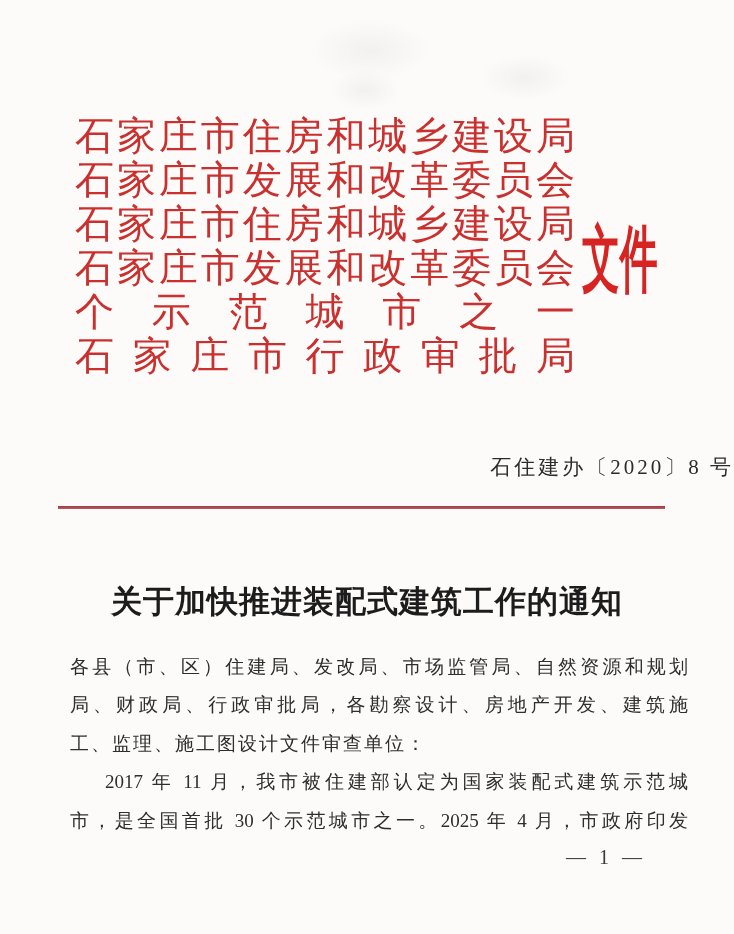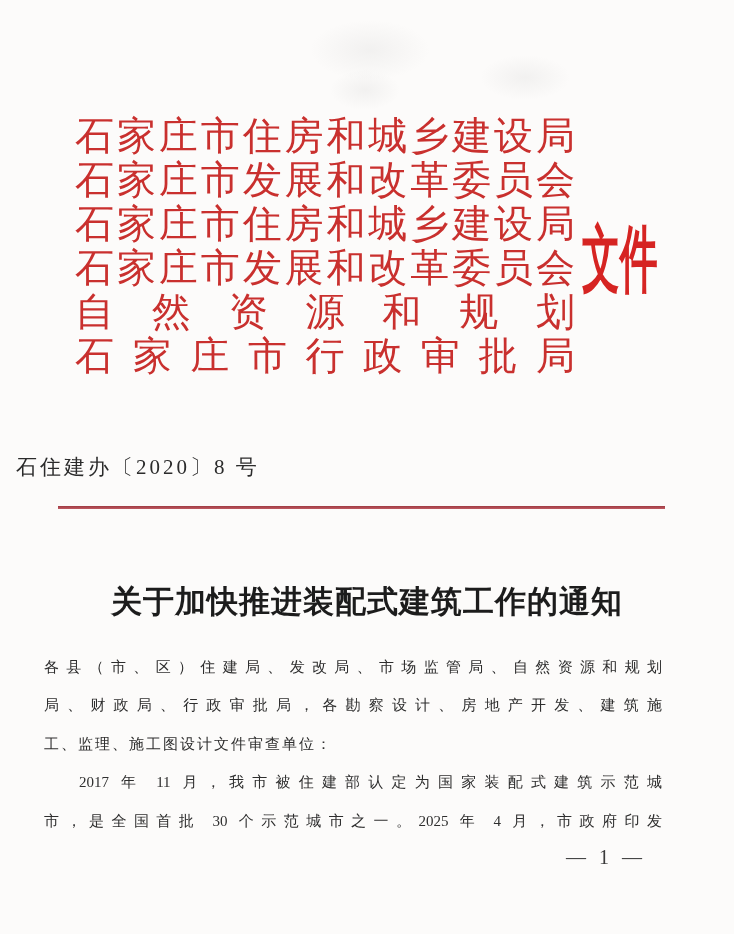--- a/index.html
+++ b/index.html
@@ -56,25 +56,24 @@
     transform-origin: left top;
     white-space: nowrap;
   }
 
   
   .doc-number {
     position: absolute;
     left: 0;
     right: 0;
     top: 453px;
-    text-align: left;
+    text-align: right;
     font-size: 21px;
     letter-spacing: 3px;
     color: #2b2b2b;
-    padding-left: 16px;
   }
 
   
   .red-line {
     position: absolute;
     left: 58px;
     top: 506px;
     width: 607px;
     height: 3px;
     background: linear-gradient(to bottom, #9e3a42, #c05a62);
@@ -90,24 +89,24 @@
     text-align: center;
     font-size: 31px;
     font-weight: bold;
     letter-spacing: 1px;
     color: #1c1c1c;
   }
 
   
   .body-block {
     position: absolute;
-    left: 44px;
+    left: 70px;
     top: 648px;
     width: 618px;
-    font-size: 15px;
+    font-size: 19px;
     color: #2e2e2e;
   }
   .body-line {
     height: 38.4px;
     line-height: 38.4px;
     text-align: justify;
     text-align-last: justify;
     white-space: nowrap;
   }
   .body-line.short {
@@ -136,21 +135,21 @@
 
   <div class="smudge s1"></div>
   <div class="smudge s2"></div>
   <div class="smudge s3"></div>
 
   <div class="agency-block">
     <div class="agency-line">石家庄市住房和城乡建设局</div>
     <div class="agency-line">石家庄市发展和改革委员会</div>
     <div class="agency-line">石家庄市住房和城乡建设局</div>
     <div class="agency-line">石家庄市发展和改革委员会</div>
-    <div class="agency-line">自然资源和规划</div>
+    <div class="agency-line">个示范城市之一</div>
     <div class="agency-line">石家庄市行政审批局</div>
   </div>
 
   <div class="doc-type">文件</div>
 
   <div class="doc-number">石住建办〔2020〕8 号</div>
 
   <div class="red-line"></div>
 
   <h1 class="doc-title">关于加快推进装配式建筑工作的通知</h1>

